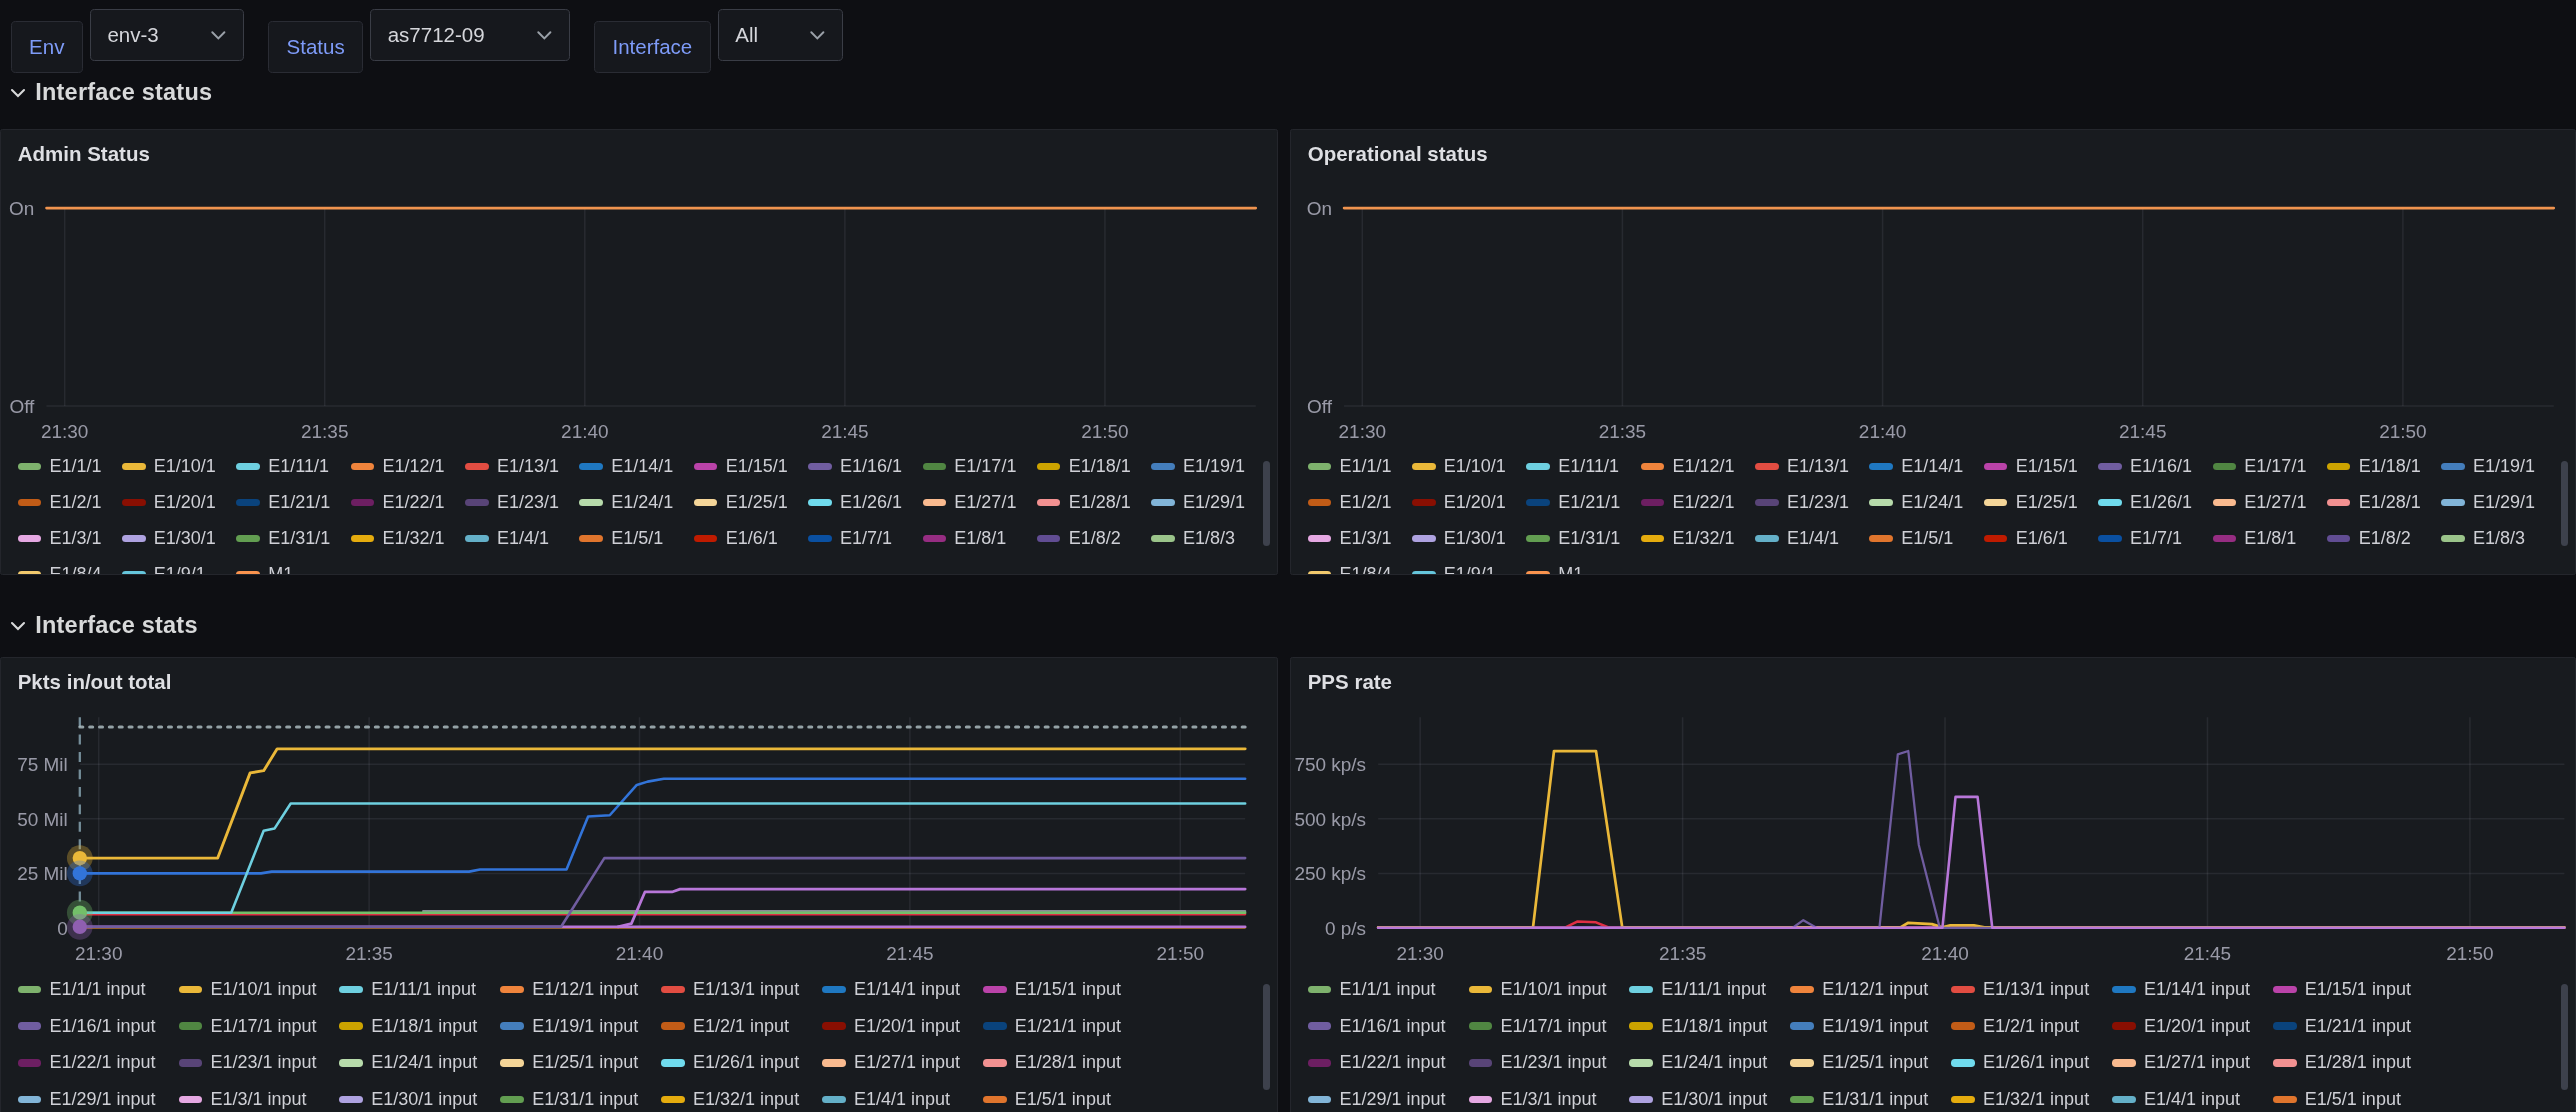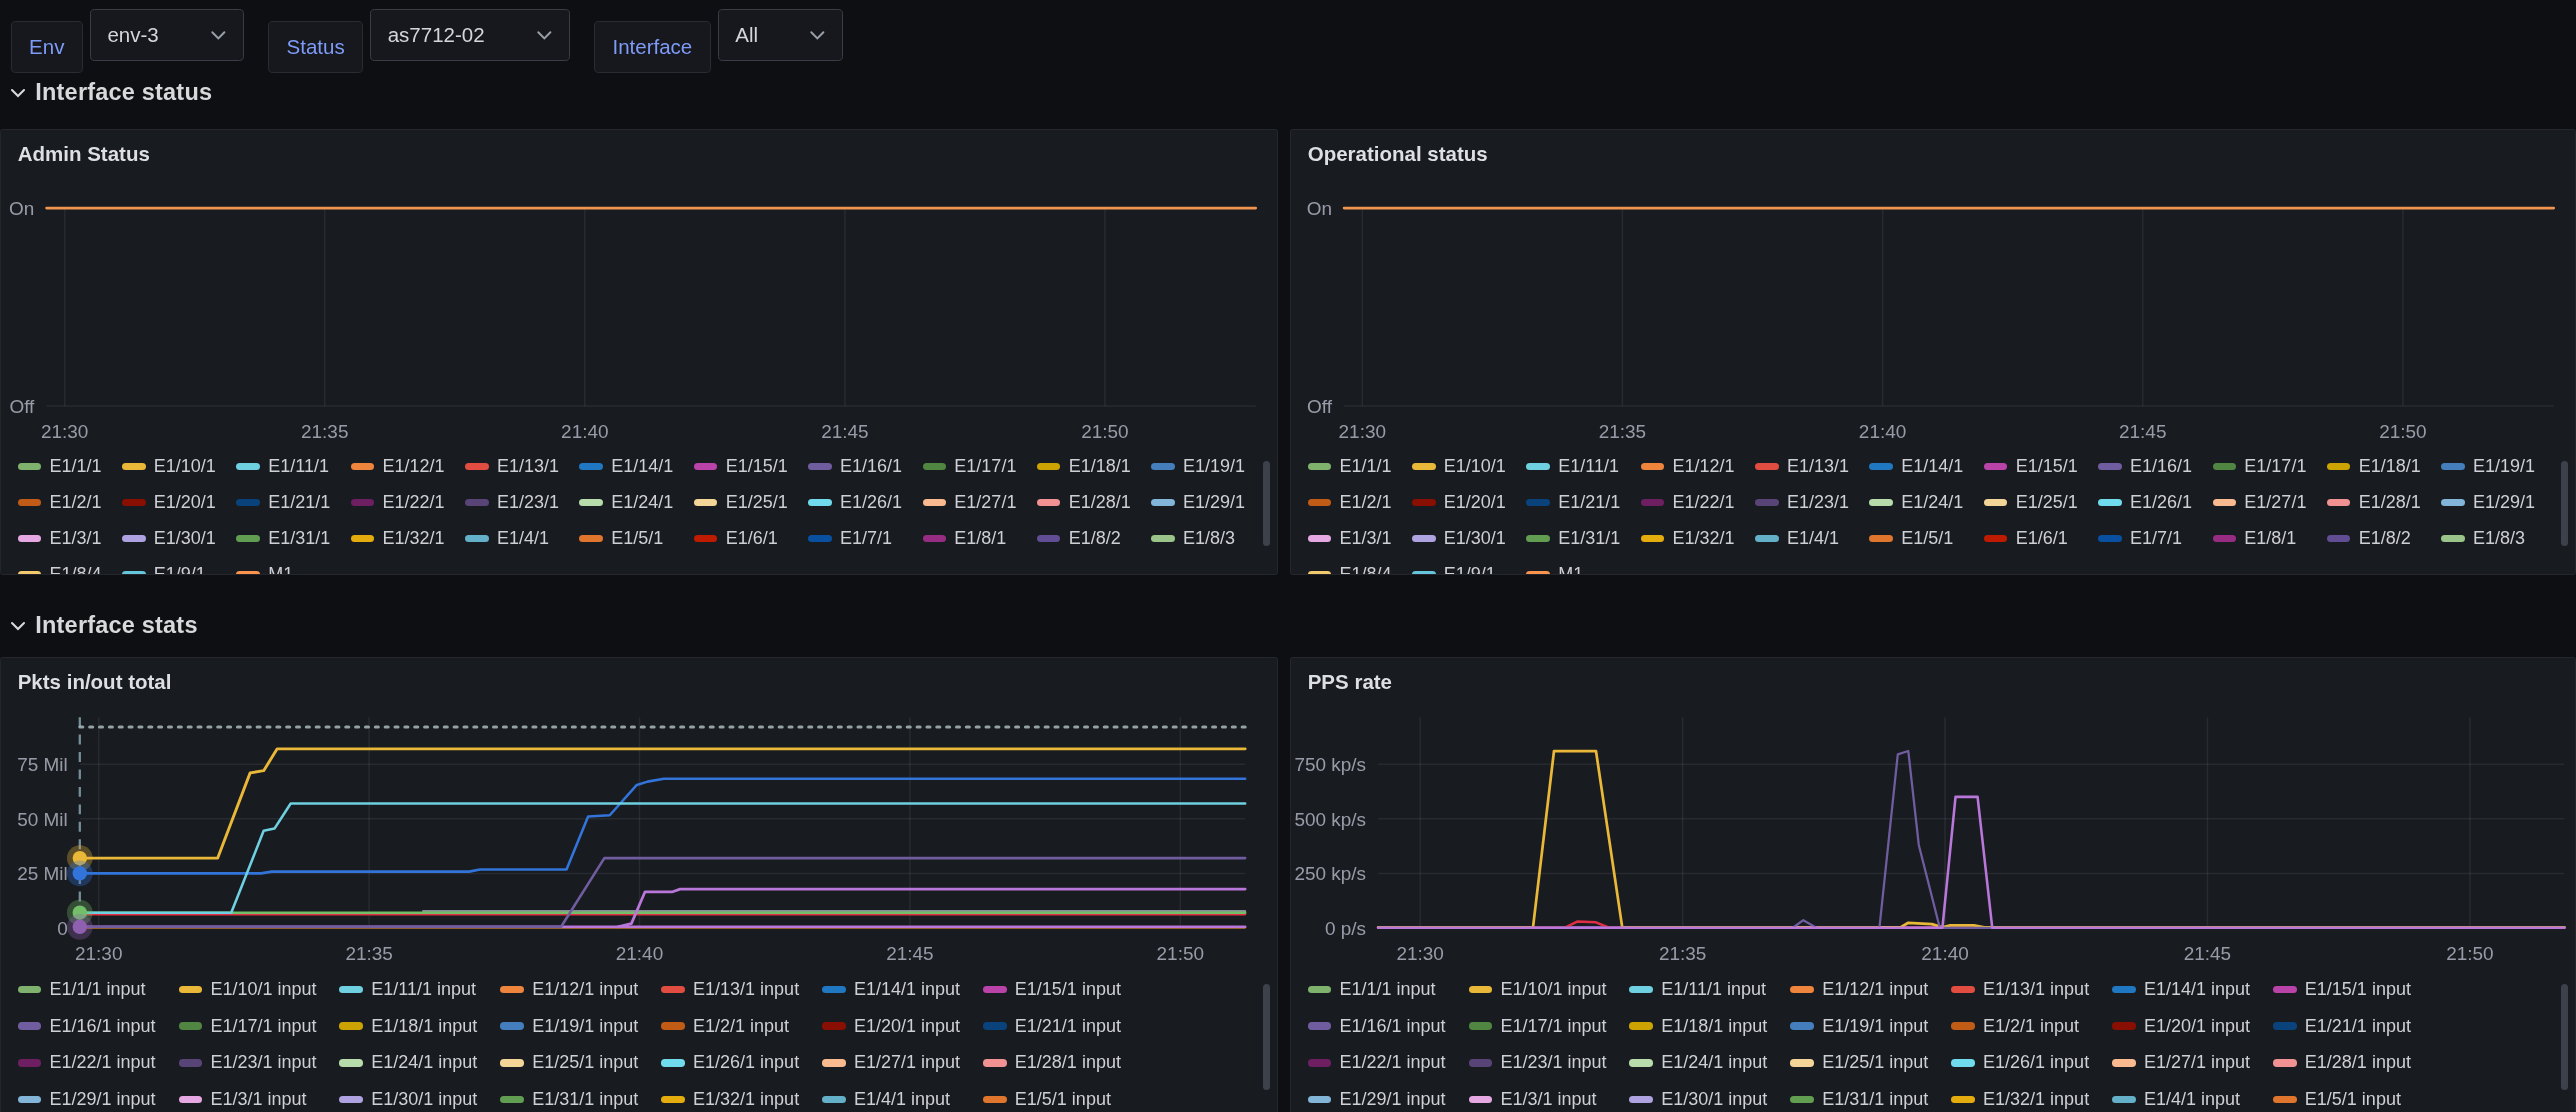--- a/index.html
+++ b/index.html
@@ -75,21 +75,21 @@
             <path d="M3 3 L11 11 L19 3" fill="none" stroke="#9aa0a8" stroke-width="2.6" stroke-linecap="round"></path>
           </svg>
       </span>
     </div>
   </div>
   <div class="pair">
     <div class="chip label">
       <span>Status</span>
     </div>
     <div class="chip value">
-      <span>as7712-02</span>
+      <span>as7712-09</span>
       <span class="caret">
         <svg width="16.7" height="10.6" viewBox="0 0 22 14">
             <path d="M3 3 L11 11 L19 3" fill="none" stroke="#9aa0a8" stroke-width="2.6" stroke-linecap="round"></path>
           </svg>
       </span>
     </div>
   </div>
   <div class="pair">
     <div class="chip label">
       <span>Interface</span>

